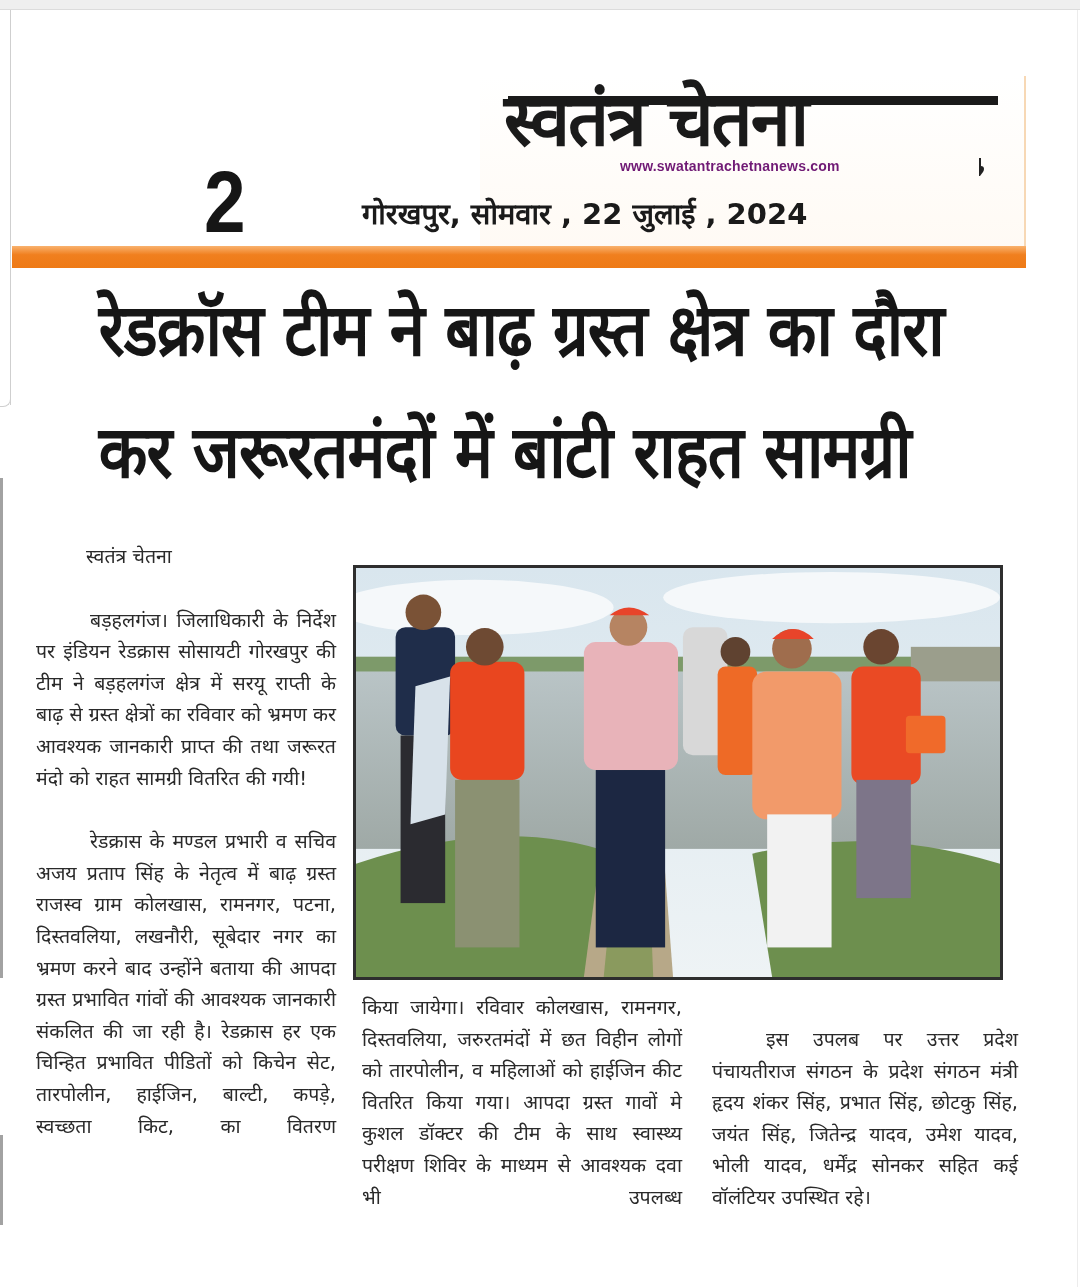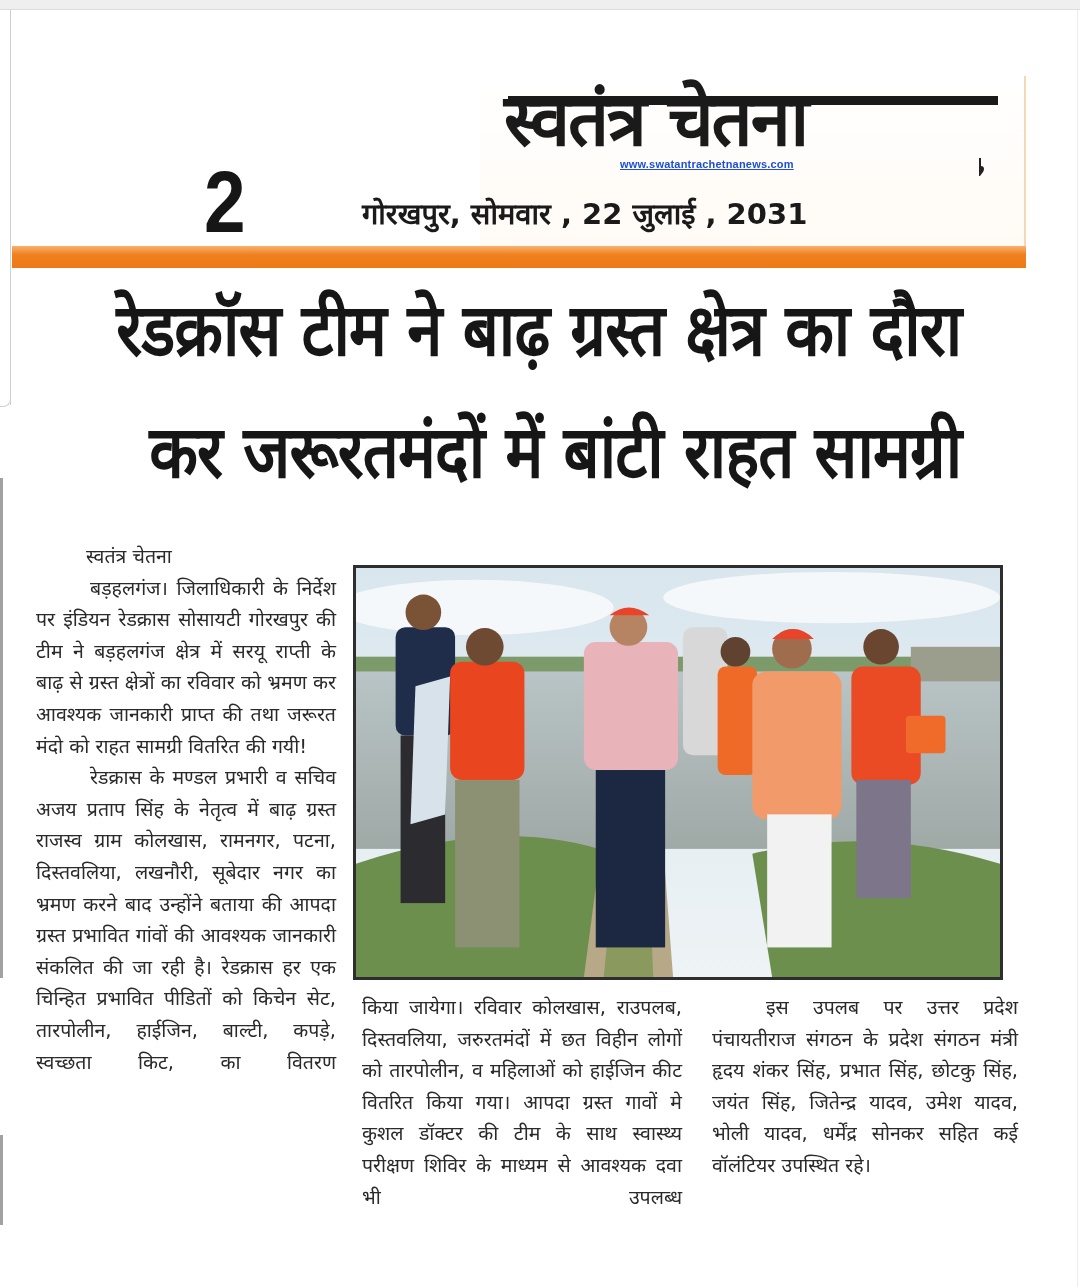--- a/index.html
+++ b/index.html
@@ -10,34 +10,34 @@
   .left-rule { position: absolute; left: 10px; top: 10px; width: 1px; height: 395px; background: #cfcfcf; }
   .left-rule-corner { position: absolute; left: 0; top: 395px; width: 11px; height: 12px; border-right: 1px solid #cfcfcf; border-bottom: 1px solid #cfcfcf; border-bottom-right-radius: 8px; }
   .right-rule { position: absolute; left: 1077px; top: 10px; width: 1px; height: 1277px; background: #ececec; }
 
   
   .masthead { position: absolute; left: 0; top: 76px; width: 1026px; height: 192px; }
   .masthead-bg { position: absolute; left: 480px; top: 0; width: 546px; height: 175px; background: linear-gradient(180deg, #ffffff 0%, #fffaf4 100%); border-right: 2px solid #f7d8b5; }
   .page-number { position: absolute; left: 204px; top: 82px; font-family: "Liberation Sans", sans-serif; font-weight: bold; font-size: 88px; line-height: 88px; color: #161616; transform: scaleX(0.85); transform-origin: left top; }
   .logo { position: absolute; left: 504px; top: 4px; font-family: "DejaVu Sans", sans-serif; font-weight: bold; font-size: 72px; line-height: 80px; color: #1a1a1a; letter-spacing: -2px; white-space: nowrap; }
   .logo-underline { position: absolute; left: 508px; top: 20px; width: 490px; height: 9px; background: #1a1a1a; }
-  .website { position: absolute; left: 620px; top: 82px; font-family: "Liberation Sans", sans-serif; font-weight: bold; font-size: 11px; color: #1d4ed8; letter-spacing: 0.2px; text-decoration: underline; }
+  .website { position: absolute; left: 620px; top: 82px; font-family: "Liberation Sans", sans-serif; font-weight: bold; font-size: 14px; color: #701a75; letter-spacing: 0.2px; }
   .website-mark { position: absolute; left: 977px; top: 82px; width: 8px; height: 18px; }
   .dateline { position: absolute; left: 362px; top: 116px; font-family: "DejaVu Sans", sans-serif; font-weight: bold; font-size: 29px; line-height: 44px; color: #1a1a1a; white-space: nowrap; }
   .orange-band { position: absolute; left: 12px; top: 170px; width: 1014px; height: 22px; background: linear-gradient(180deg, #f9b26e 0%, #f07f1e 40%, #ee7a16 100%); }
 
   
-  .headline { position: absolute; left: 40px; top: 278px; width: 980px; text-align: right; font-family: "DejaVu Sans", sans-serif; font-weight: bold; color: #161616; }
+  .headline { position: absolute; left: 40px; top: 278px; width: 980px; text-align: left; font-family: "DejaVu Sans", sans-serif; font-weight: bold; color: #161616; }
   .headline-line { display: block; font-size: 72px; line-height: 104px; letter-spacing: -1px; white-space: nowrap; transform: scaleX(0.88); transform-origin: center; }
   .headline-line.l2 { margin-top: 18px; }
 
   
   .col { position: absolute; font-family: "DejaVu Sans", sans-serif; font-size: 19.5px; line-height: 31.6px; color: #2a2a2a; text-align: justify; text-align-last: justify; }
   .col p { display: block; }
-  .col .indent { text-indent: 54px; }
+  .col .indent { text-indent: 54px; margin-top: 32px; }
   .col .last { text-align-last: left; }
   .col-1 { left: 36px; top: 541px; width: 300px; }
   .byline { text-align-last: left !important; text-indent: 50px; }
 
   .col-2 { left: 362px; top: 992px; width: 320px; }
   .col-3 { left: 712px; top: 992px; width: 306px; }
 
   
   .photo { position: absolute; left: 353px; top: 565px; width: 650px; height: 415px; border: 3px solid #2e2e2e; overflow: hidden; background: #cfd8dc; }
   .photo svg { display: block; width: 100%; height: 100%; }
@@ -55,21 +55,21 @@
 
 <header class="masthead">
   <div class="masthead-bg"></div>
   <div class="page-number">2</div>
   <div class="logo-underline"></div>
   <div class="logo">स्वतंत्र चेतना</div>
   <div class="website">www.swatantrachetnanews.com</div>
   <svg class="website-mark" viewBox="0 0 8 18">
       <path d="M2 0 L4 0 L4 8 C7 8 8 11 6 14 L3 18 L2 18 Z" fill="#222"></path>
     </svg>
-  <div class="dateline">गोरखपुर, सोमवार , 22 जुलाई , 2031</div>
+  <div class="dateline">गोरखपुर, सोमवार , 22 जुलाई , 2024</div>
   <div class="orange-band"></div>
 </header>
 
 <h1 class="headline">
   <span class="headline-line l1">रेडक्रॉस टीम ने बाढ़ ग्रस्त क्षेत्र का दौरा</span>
   <span class="headline-line l2">कर जरूरतमंदों में बांटी राहत सामग्री</span>
 </h1>
 
 <div class="edge-frag" style="top:478px;height:500px;border-left:3px solid #555;opacity:0.55;"></div>
 <div class="edge-frag" style="top:1135px;height:90px;border-left:3px solid #555;opacity:0.55;"></div>
@@ -124,18 +124,18 @@
       <rect x="415" y="250" width="65" height="135" fill="#f2f2f2"></rect>
       <rect x="500" y="100" width="70" height="120" rx="12" fill="#ea4a24"></rect>
       <circle cx="530" cy="80" r="18" fill="#6a4530"></circle>
       <rect x="505" y="215" width="55" height="120" fill="#7d7589"></rect>
       <rect x="555" y="150" width="40" height="38" rx="4" fill="#f06a2a"></rect>
     </g>
   </svg>
 </figure>
 
 <div class="col col-2">
-  <p>किया जायेगा। रविवार कोलखास, राउपलब, दिस्तवलिया, जरुरतमंदों में छत विहीन लोगों को तारपोलीन, व महिलाओं को हाईजिन कीट वितरित किया गया। आपदा ग्रस्त गावों मे कुशल डॉक्टर की टीम के साथ स्वास्थ्य परीक्षण शिविर के माध्यम से आवश्यक दवा भी उपलब्ध</p>
+  <p>किया जायेगा। रविवार कोलखास, रामनगर, दिस्तवलिया, जरुरतमंदों में छत विहीन लोगों को तारपोलीन, व महिलाओं को हाईजिन कीट वितरित किया गया। आपदा ग्रस्त गावों मे कुशल डॉक्टर की टीम के साथ स्वास्थ्य परीक्षण शिविर के माध्यम से आवश्यक दवा भी उपलब्ध</p>
 </div>
 
 <div class="col col-3">
   <p class="indent last">इस उपलब पर उत्तर प्रदेश पंचायतीराज संगठन के प्रदेश संगठन मंत्री हृदय शंकर सिंह, प्रभात सिंह, छोटकु सिंह, जयंत सिंह, जितेन्द्र यादव, उमेश यादव, भोली यादव, धर्मेंद्र सोनकर सहित कई वॉलंटियर उपस्थित रहे।</p>
 </div>
 
 </body></html>

